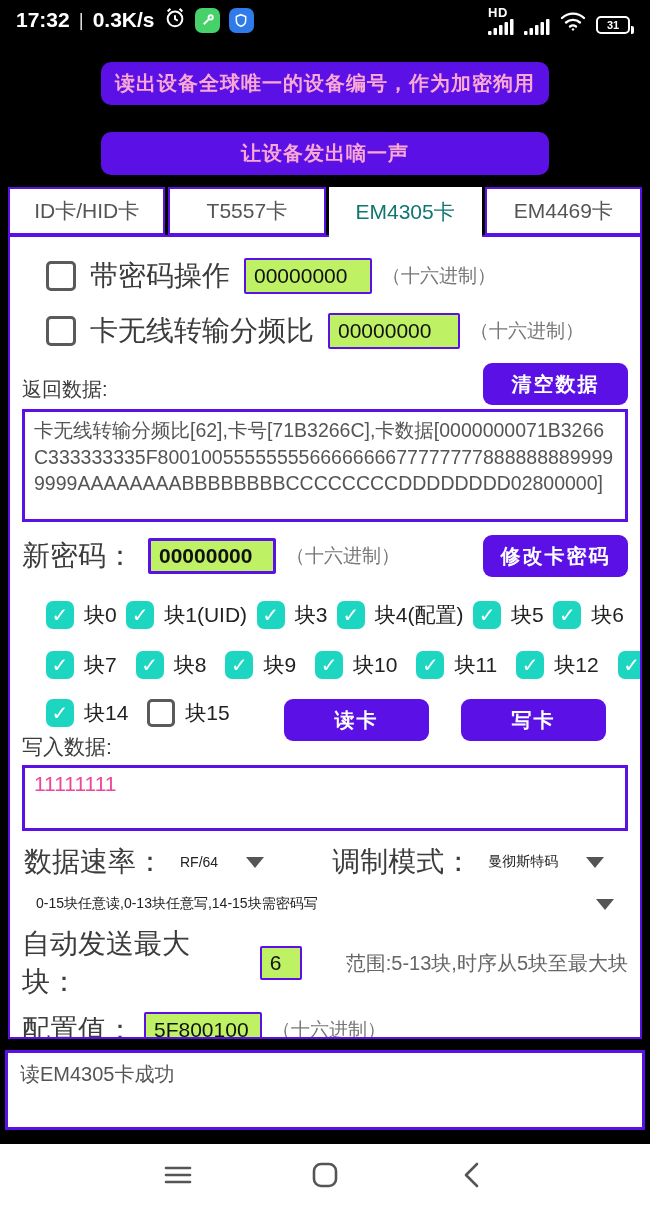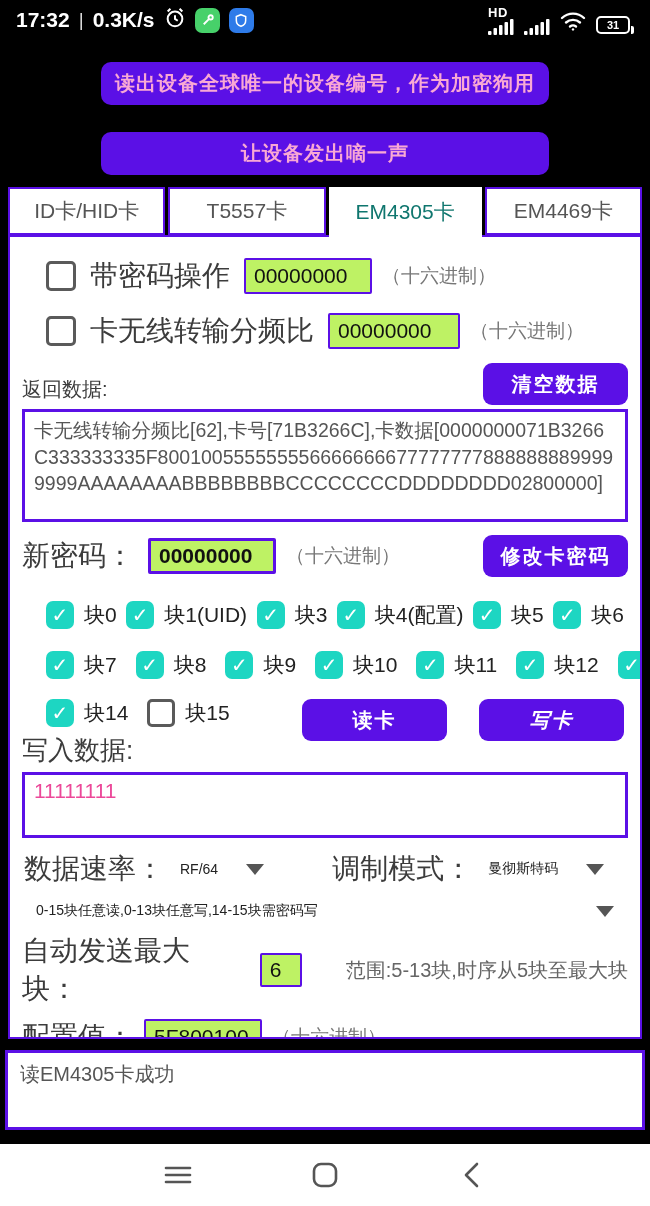--- a/index.html
+++ b/index.html
@@ -71,23 +71,23 @@
   .block-item{display:inline-flex; align-items:center; gap:10px; cursor:pointer;}
   .cb{width:28px; height:28px; border-radius:7px; display:inline-flex; align-items:center;
     justify-content:center; flex:0 0 auto;}
   .cb.on{background:var(--teal); color:#fff; font-size:20px; font-weight:bold;}
   .cb.off{background:#fff; border:3px solid #5a5a5a; border-radius:5px;}
   .block-label{font-size:21px; color:#222;}
   .row3wrap{display:flex; align-items:flex-end; margin-top:20px; padding-left:24px;}
   .row3wrap .block-row{padding-left:0; margin-top:0; align-self:flex-start; gap:19px;}
   .row3wrap .grow{flex:1;}
   .row3wrap .btn{margin-left:0;}
-  .row3wrap .btn + .btn{margin-left:32px; margin-right:4px;font-style:italic;}
-
-  .writelabel{font-size:26px; color:var(--label); margin-top:-8px;}
+  .row3wrap .btn + .btn{margin-left:32px; margin-right:22px;}
+
+  .writelabel{font-size:21px; color:var(--label); margin-top:-8px;}
   .writebox{margin-top:4px; border:3px solid var(--accent); height:66px; padding:4px 9px;
     font-size:21px; color:#ec4899; cursor:text;}
 
   .selrow{margin-top:12px; padding-left:2px;}
   .selval{font-size:14px; color:#222; margin-left:16px;}
   .tri{width:0; height:0; border-left:9px solid transparent; border-right:9px solid transparent;
     border-top:11px solid #555; margin-left:28px;}
   .accessrow{margin-top:14px; padding-left:14px; justify-content:space-between; padding-right:14px;}
   .accessrow .selval{margin-left:0; white-space:nowrap;}
   .autorow{margin-top:12px;gap:40px;}

